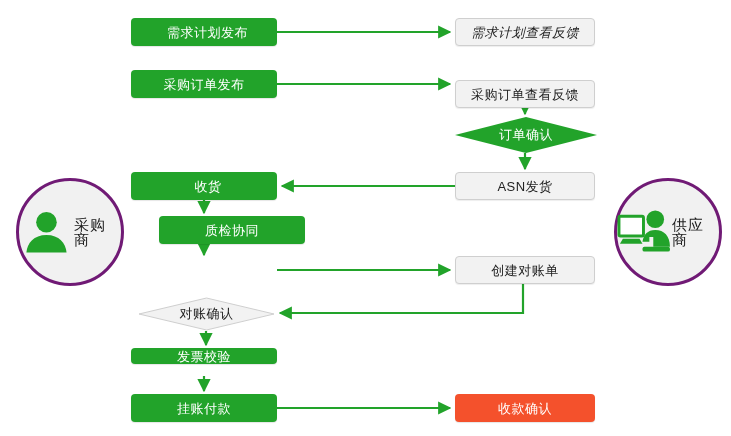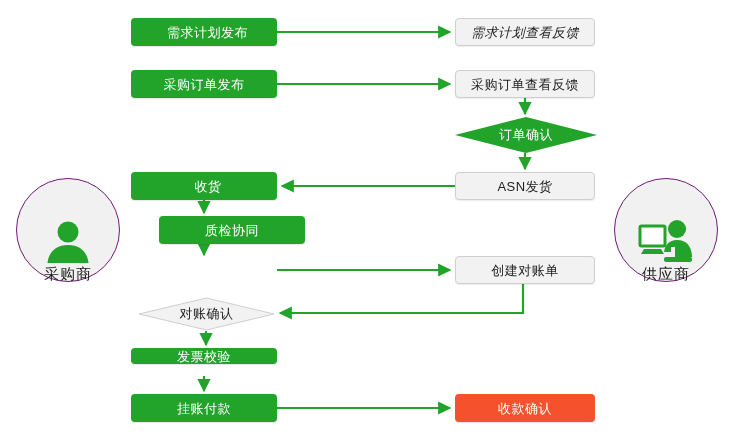--- a/index.html
+++ b/index.html
@@ -79,25 +79,24 @@
   }
   .diamond-label.on-green { color: #ffffff; }
   .diamond-label.on-gray  { color: #222222; }
 
   .actor {
     position: absolute;
     width: 102px;
     height: 102px;
     border-radius: 50%;
     background: #f1f1f1;
-    border: 1px solid #701a75;
+    border: 3px solid #701a75;
     display: flex;
-    flex-direction: column;
     align-items: center;
-    justify-content: flex-end;
+    justify-content: space-between;
   }
   .actor .glyph {
     width: 56px;
     height: 46px;
     display: block;
     margin-bottom: 1px;
   }
   .actor .actor-label {
     font-size: 15px;
     color: #1b1b1b;
@@ -149,21 +148,21 @@
   </div>
 
   <div class="node proc-gray" style="left:455px; top:18px; width:140px; height:28px;font-style:italic;">
     <span>需求计划查看反馈</span>
   </div>
 
   <div class="node proc-green" style="left:131px; top:70px; width:146px; height:28px;">
     <span>采购订单发布</span>
   </div>
 
-  <div class="node proc-gray" style="left:455px; top:70px; width:140px; height:28px;text-align:right;">
+  <div class="node proc-gray" style="left:455px; top:80px; width:140px; height:28px;text-align:right;">
     <span>采购订单查看反馈</span>
   </div>
 
   <div class="diamond-wrap" style="left:455px; top:117px; width:142px; height:36px;">
     <svg width="142" height="36" viewBox="0 0 142 36" xmlns="http://www.w3.org/2000/svg">
       <polygon points="71,0 142,18 71,36 0,18" fill="#22a32a"></polygon>
     </svg>
     <div class="diamond-label on-green">订单确认</div>
   </div>
 

